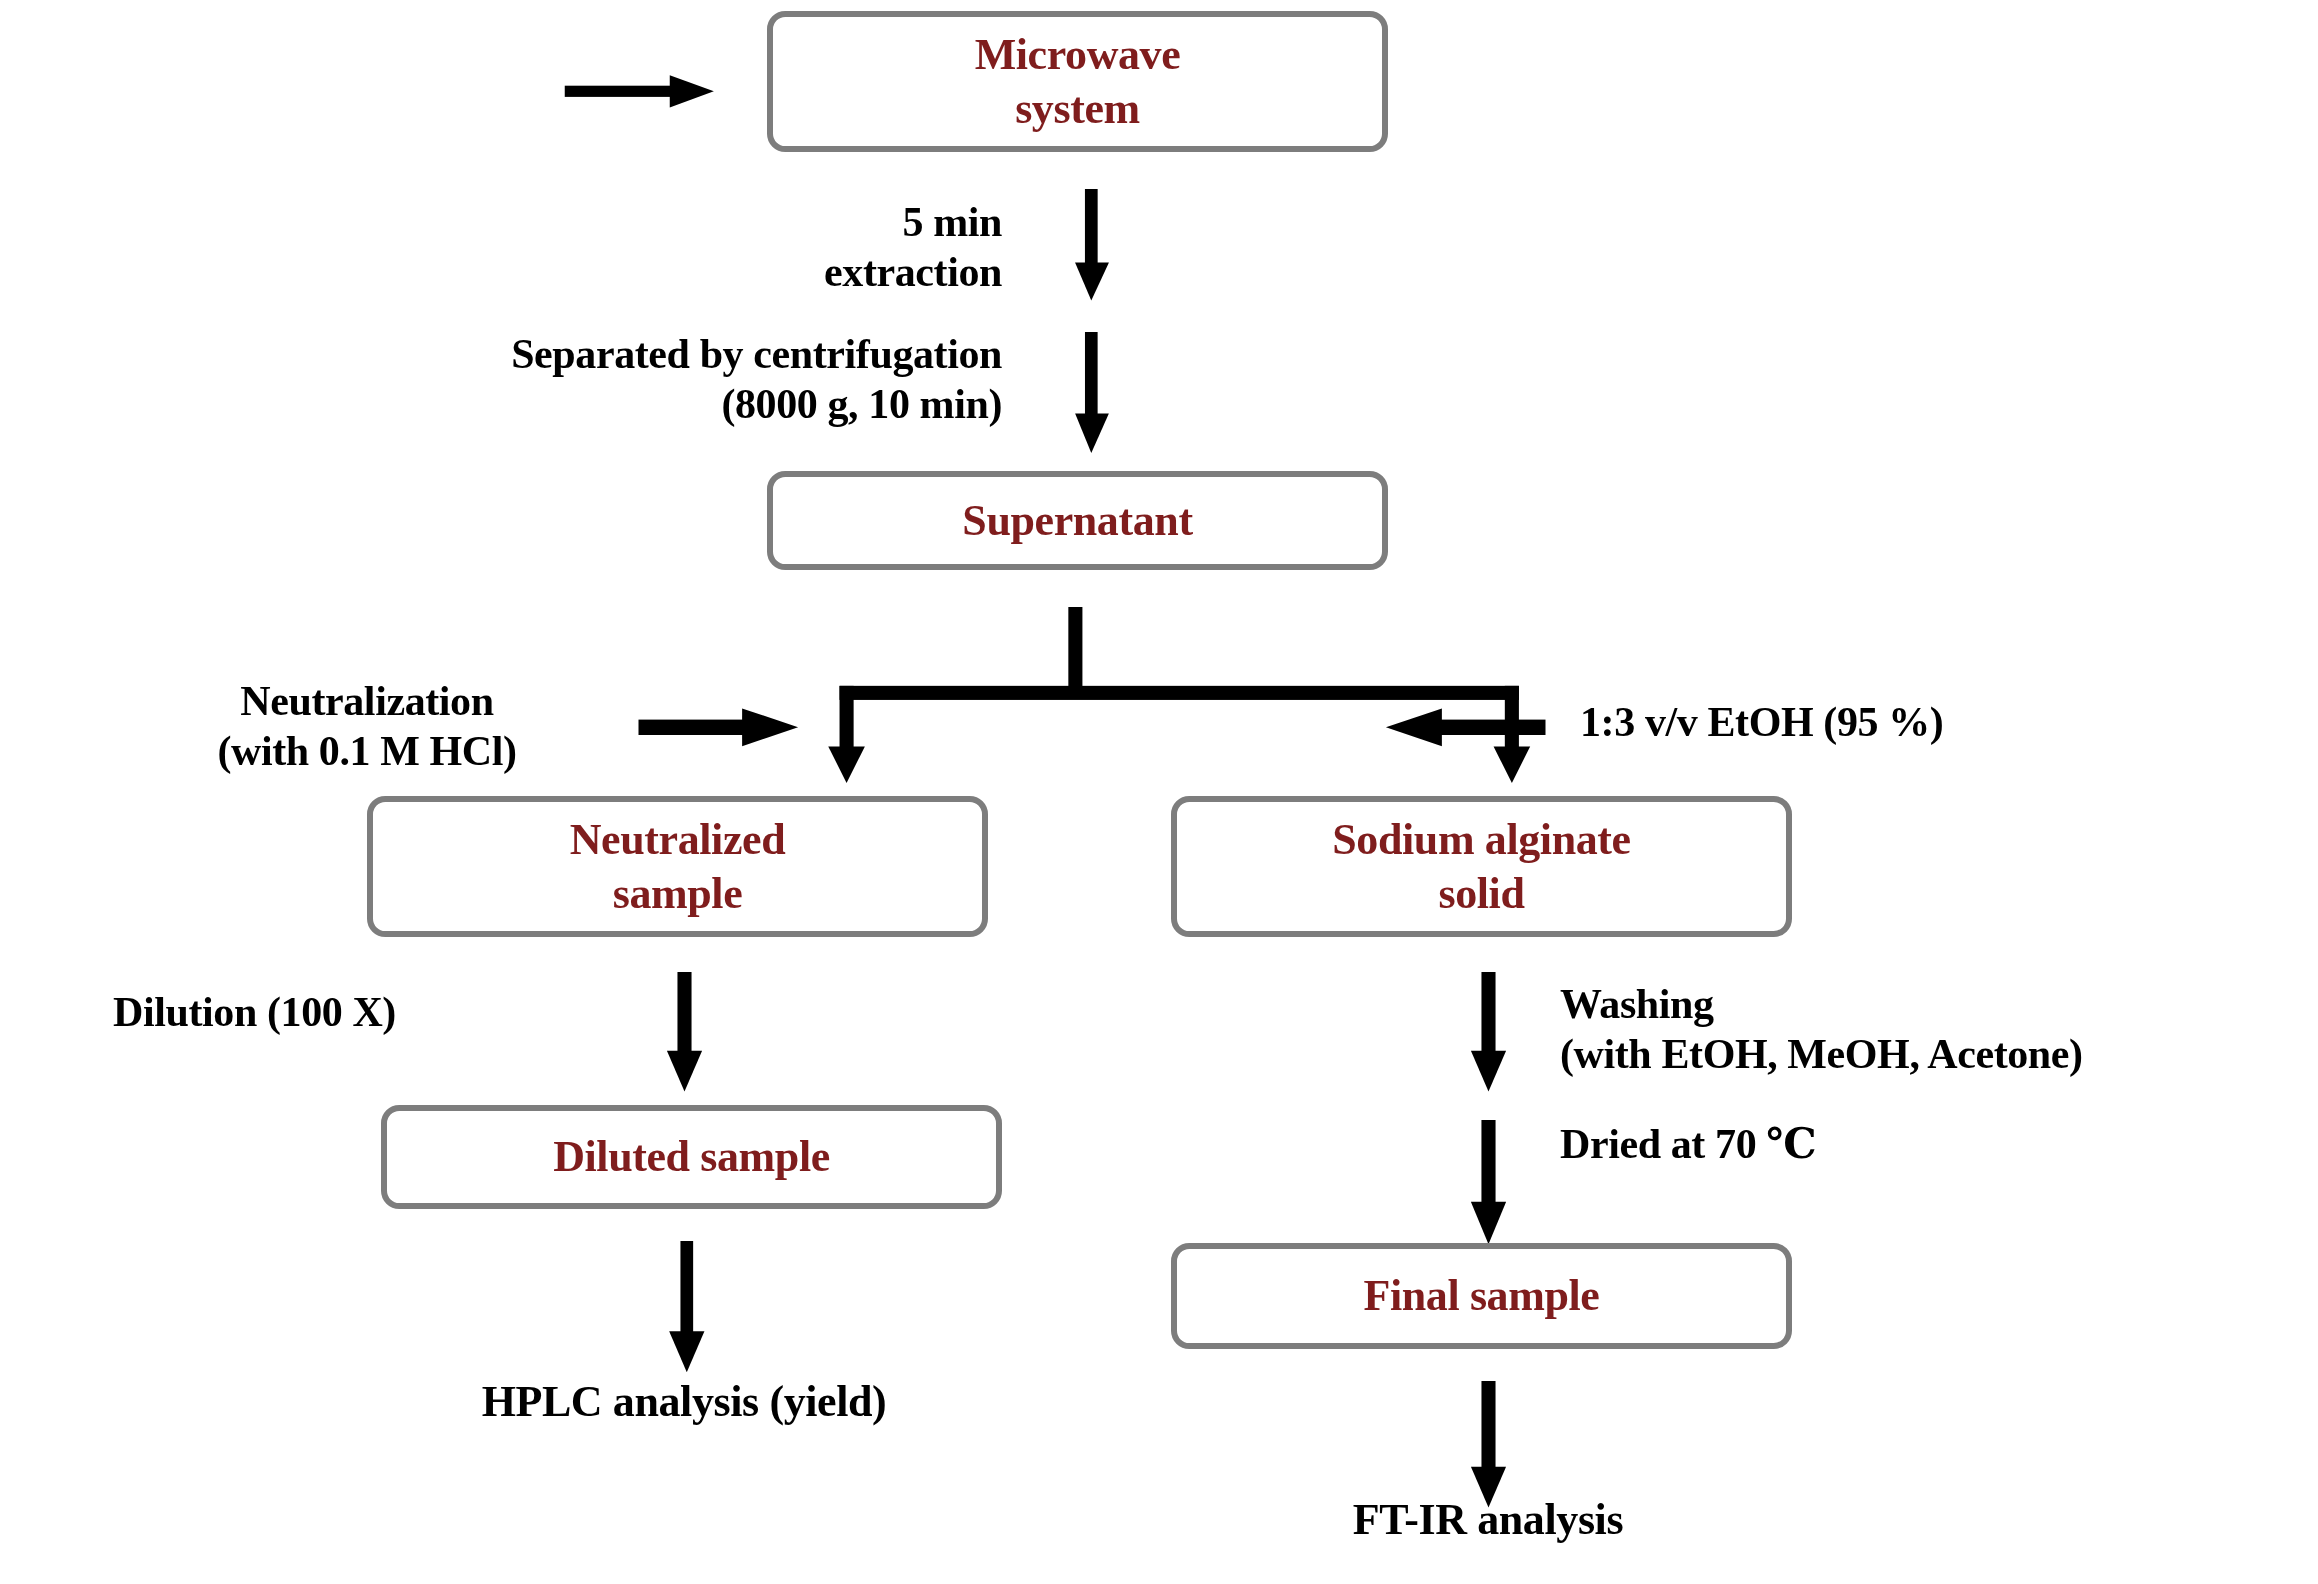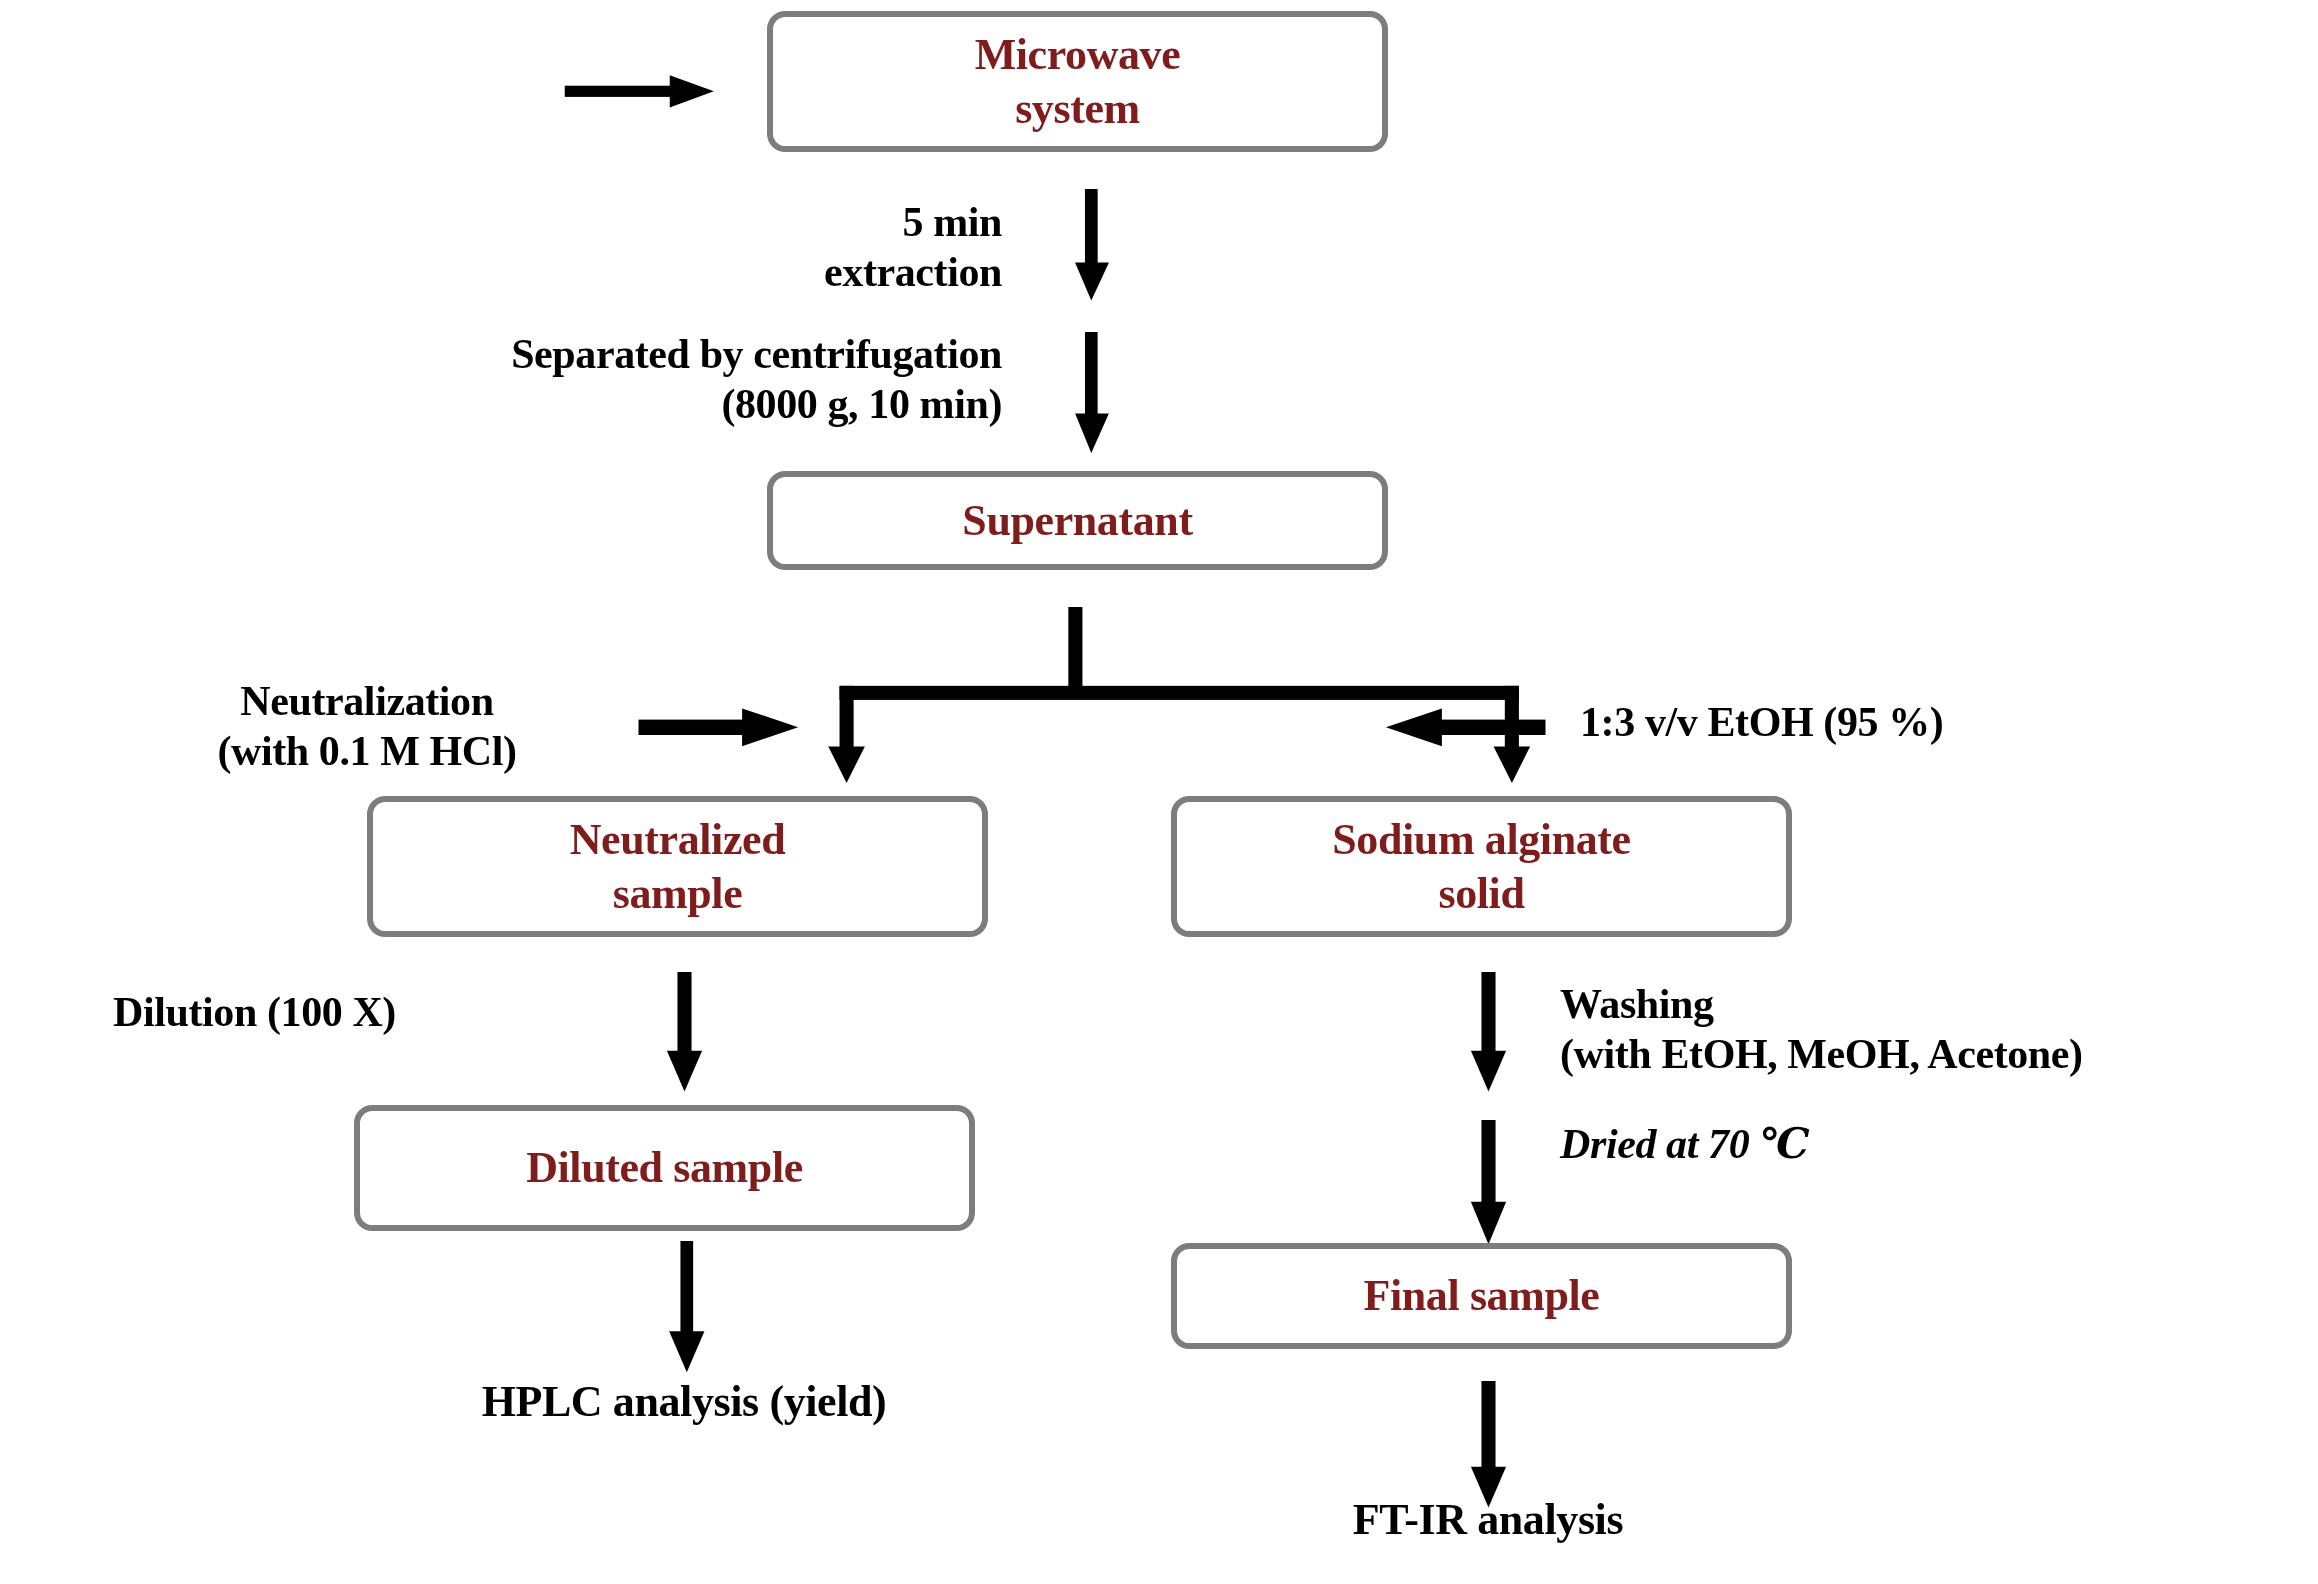--- a/index.html
+++ b/index.html
@@ -139,28 +139,28 @@
   </svg>
 
   <div class="side-label" style="left:1560px; top:980px; width:762px; text-align:left; font-size:42px;">Washing
 (with EtOH, MeOH, Acetone)</div>
 
   <svg class="arrow-svg" style="left:1453px; top:972px;" width="71" height="121" viewBox="0 0 100 172">
     <rect x="40" y="0" width="20" height="120"></rect>
     <polygon points="25,112 75,112 50,170"></polygon>
   </svg>
 
-  <div class="side-label" style="left:1560px; top:1120px; width:635px; text-align:left; font-size:42px;font-style:italic;">Dried at 70 ℃</div>
+  <div class="side-label" style="left:1560px; top:1120px; width:635px; text-align:left; font-size:42px;">Dried at 70 ℃</div>
 
   <svg class="arrow-svg" style="left:1453px; top:1120px;" width="71" height="127" viewBox="0 0 100 180">
     <rect x="40" y="0" width="20" height="124"></rect>
     <polygon points="25,116 75,116 50,176"></polygon>
   </svg>
 
-  <div class="node-box" style="left:354px; top:1105px; width:621px; height:126px;text-align:right;">
+  <div class="node-box" style="left:381px; top:1105px; width:621px; height:104px;text-align:right;">
     <span class="node-label" style="font-size:44px;">Diluted sample</span>
   </div>
 
   <svg class="arrow-svg" style="left:652px; top:1241px;" width="71" height="134" viewBox="0 0 100 190">
     <rect x="40" y="0" width="18" height="136"></rect>
     <polygon points="24,128 74,128 49,186"></polygon>
   </svg>
 
   <div class="term-label" style="left:296px; top:1376px; width:776px; font-size:44px;">HPLC analysis (yield)</div>
 

